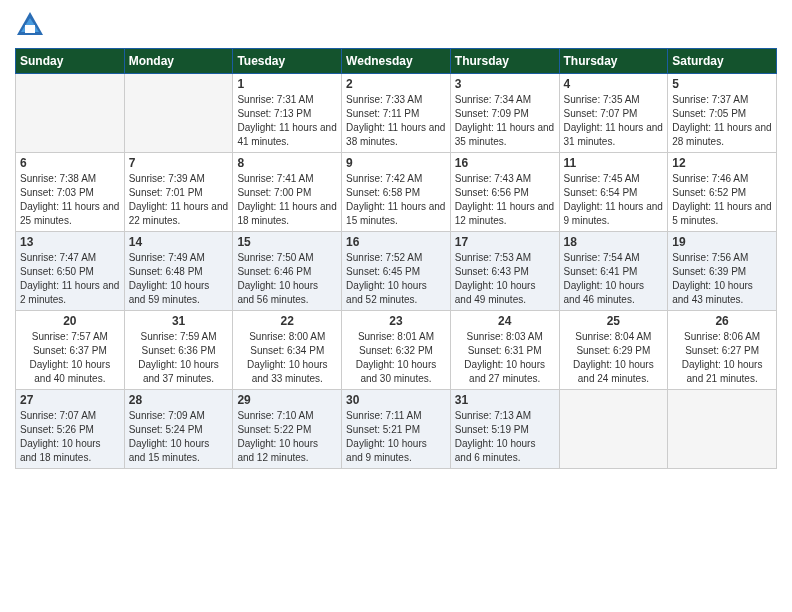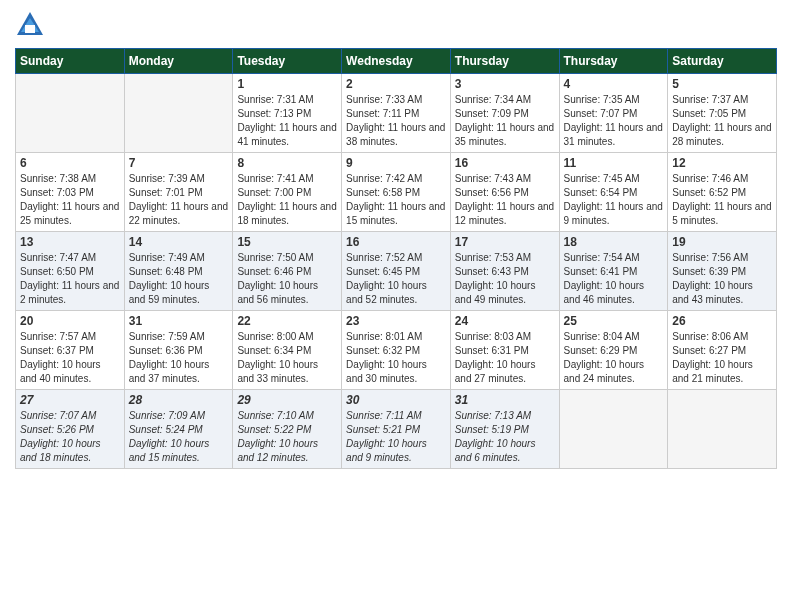--- a/index.html
+++ b/index.html
@@ -94,22 +94,22 @@
       line-height: 1.4;
     }
     tr:nth-child(even) td:not(.empty) {
       background: #f0f4f9;
     }
     tr:nth-child(odd) td:not(.empty) {
       background: #fff;
     }
     .calendar tr:nth-child(2) td { background: #fff; }
     .calendar tr:nth-child(3) td { background: #eef2f7; margin-left: 30px; }
-    .calendar tr:nth-child(4) td { background: #fff; }
-    .calendar tr:nth-child(5) td { background: #eef2f7; font-style: italic; }
+    .calendar tr:nth-child(4) td { background: #fff; text-align: center; }
+    .calendar tr:nth-child(5) td { background: #eef2f7; }
     .calendar tr:nth-child(6) td { background: #fff; }
     .calendar tr:nth-child(7) td { background: #eef2f7; }
     .empty { background: #f5f5f5 !important; }
   </style>
 </head>
 <body>
 
 <div class="page">
   <div class="header">
     <div class="logo">

